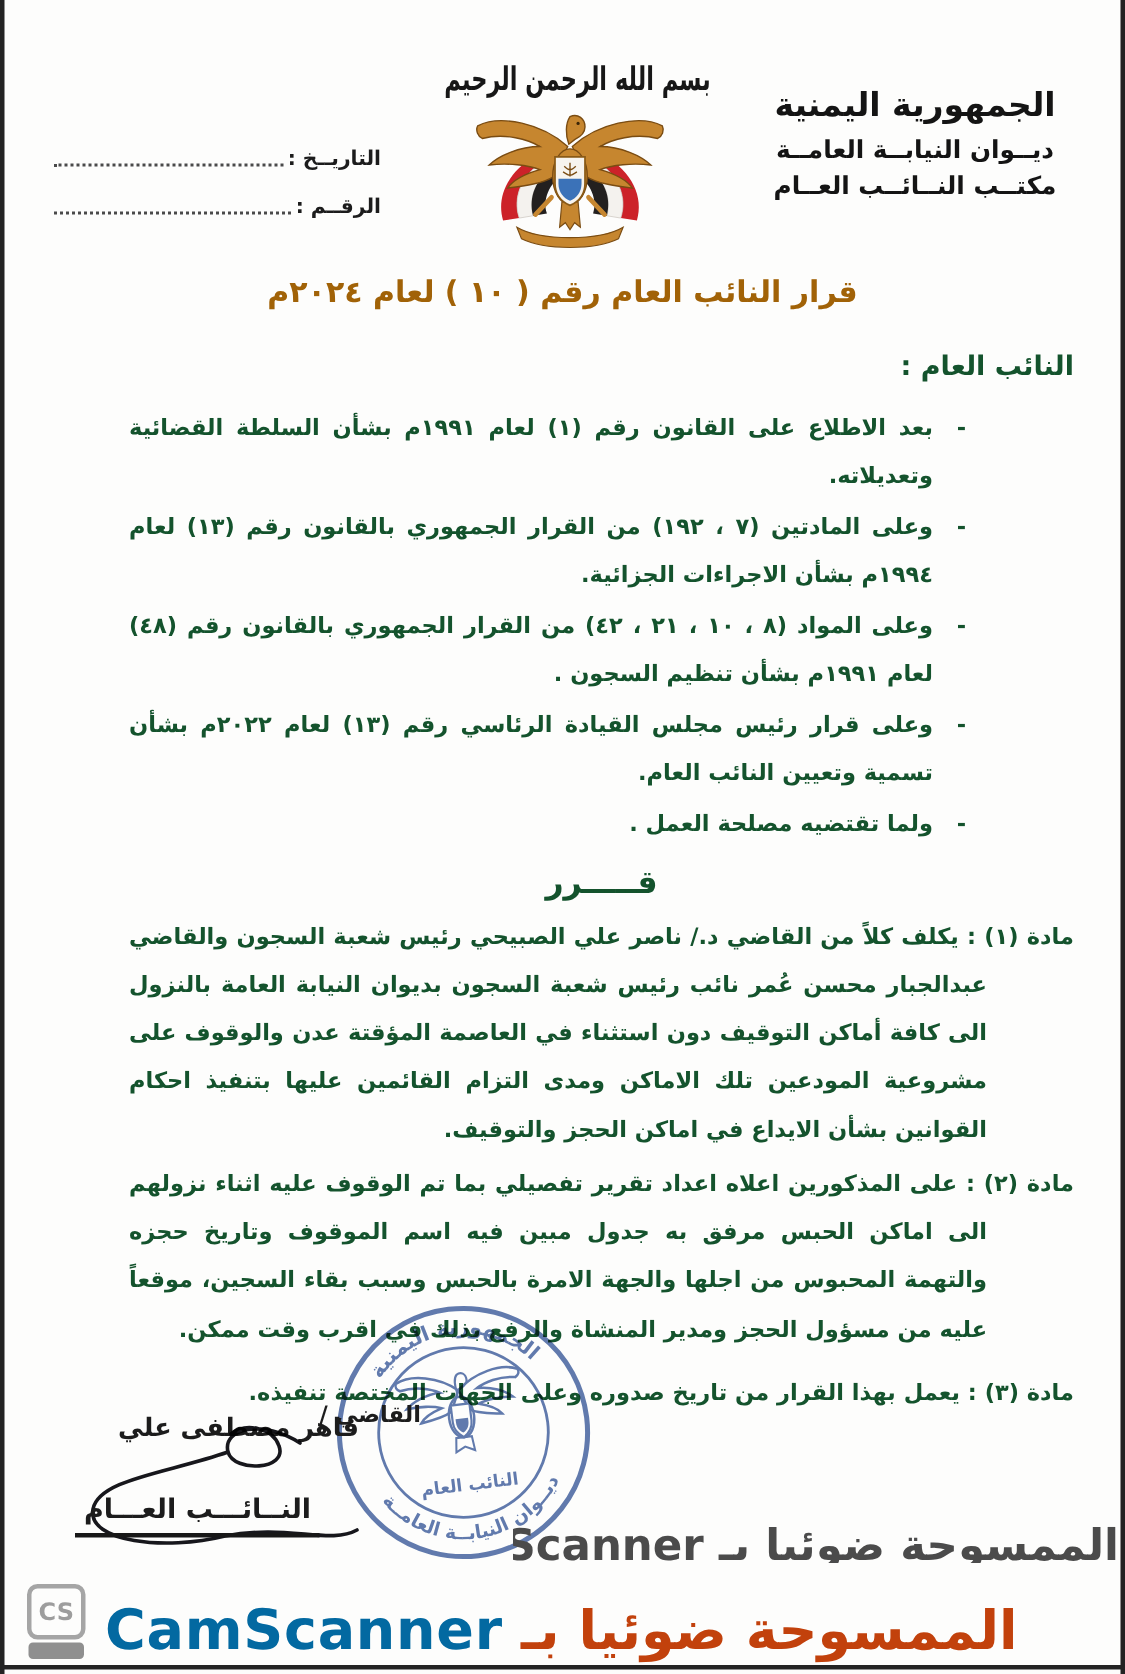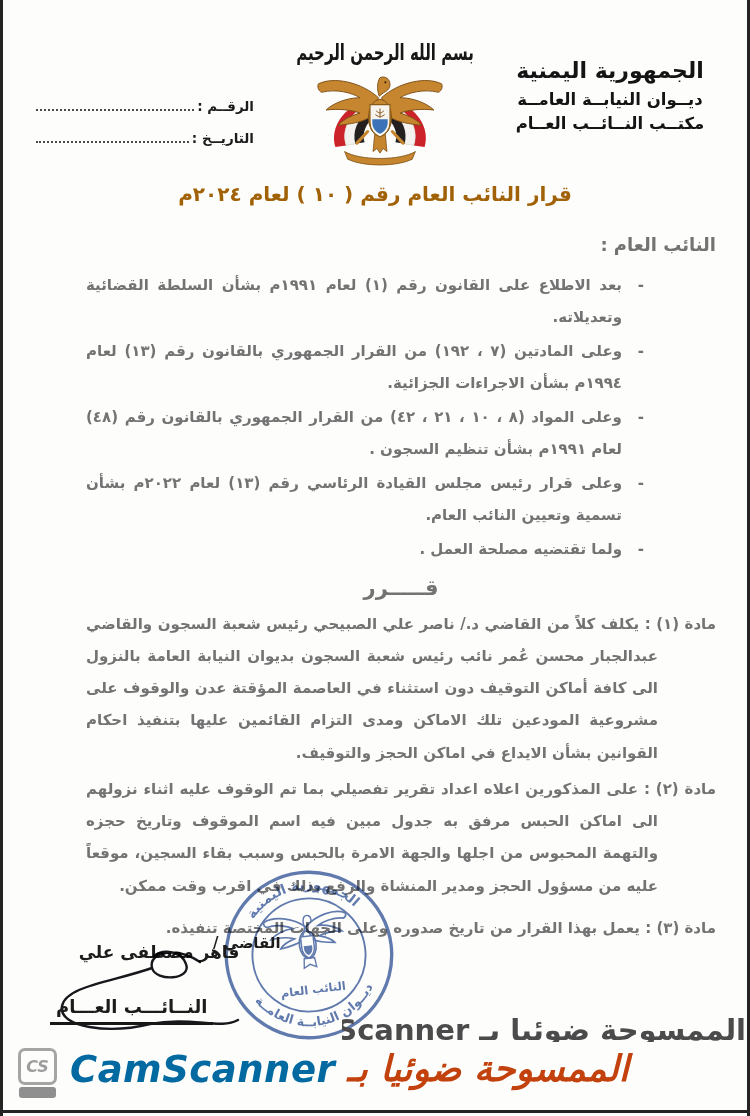--- a/index.html
+++ b/index.html
@@ -36,21 +36,21 @@
   .ref-line{flex:1;border-bottom:2px dotted #4a4a4a;margin:0 3px 3px 0;height:1px;}
 
   .doc-title{
     position:absolute;left:0;right:0;top:182px;
     text-align:center;font-size:20px;font-weight:700;color:#a16207;
   }
 
   
   .body-text{
     position:absolute;top:234px;right:34px;left:86px;
-    font-size:15px;font-weight:700;color:#737373;
+    font-size:15px;font-weight:700;color:#14532d;
   }
   .preamble-heading{font-size:18px;margin:0 0 9px 0;}
   .preamble-list{list-style:none;margin:15px 70px 0 0;padding:0;}
   .preamble-list li{
     position:relative;padding-right:24px;line-height:2.1;
     text-align:justify;margin-bottom:3px;
   }
   .preamble-list li::before{content:"-";position:absolute;right:2px;top:0;}
   .decision-heading{text-align:center;font-size:21px;margin:10px 0 8px 0;letter-spacing:1px;}
   .article{
@@ -76,21 +76,21 @@
   .clipped-watermark{
     position:absolute;left:342px;top:1012px;width:404px;height:30px;
     overflow:hidden;direction:rtl;
   }
   .clipped-watermark span{
     display:block;white-space:nowrap;line-height:1.3;
     font-size:29px;font-weight:700;color:#4b4b4b;
   }
   .footer-watermark{
     position:absolute;left:18px;bottom:8px;height:60px;
-    display:flex;align-items:flex-start;gap:12px;direction:ltr;font-style:italic;
+    display:flex;align-items:flex-end;gap:12px;direction:ltr;
   }
   .cs-badge{position:relative;width:40px;height:52px;}
   .cs-box{
     position:absolute;top:0;left:0;width:33px;height:31px;
     border:3px solid #a5a5a5;border-radius:7px;
     display:flex;align-items:center;justify-content:center;
     font-size:16px;font-weight:700;color:#9d9d9d;
   }
   .cs-bar{position:absolute;left:1px;bottom:2px;width:37px;height:11px;background:#8f8f8f;border-radius:3px;}
   .footer-brand{font-size:37px;font-weight:600;color:#0369a1;letter-spacing:0.5px;}
@@ -142,25 +142,25 @@
   </svg>
 
   <div class="org-block">
     <div class="org-line1">الجمهورية اليمنية</div>
     <div class="org-line2">ديــوان النيابــة العامــة</div>
     <div class="org-line3">مكتــب النــائــب العــام</div>
   </div>
 
   <div class="ref-block">
     <div class="ref-row">
-      <span class="ref-label">الرقــم :</span>
+      <span class="ref-label">التاريــخ :</span>
       <span class="ref-line"></span>
     </div>
     <div class="ref-row">
-      <span class="ref-label">التاريــخ :</span>
+      <span class="ref-label">الرقــم :</span>
       <span class="ref-line"></span>
     </div>
   </div>
 
   <div class="doc-title">قرار النائب العام رقم ( ١٠ ) لعام ٢٠٢٤م</div>
 
   <div class="body-text">
     <h2 class="preamble-heading">النائب العام :</h2>
     <ul class="preamble-list">
       <li>بعد الاطلاع على القانون رقم (١) لعام ١٩٩١م بشأن السلطة القضائية وتعديلاته.</li>

